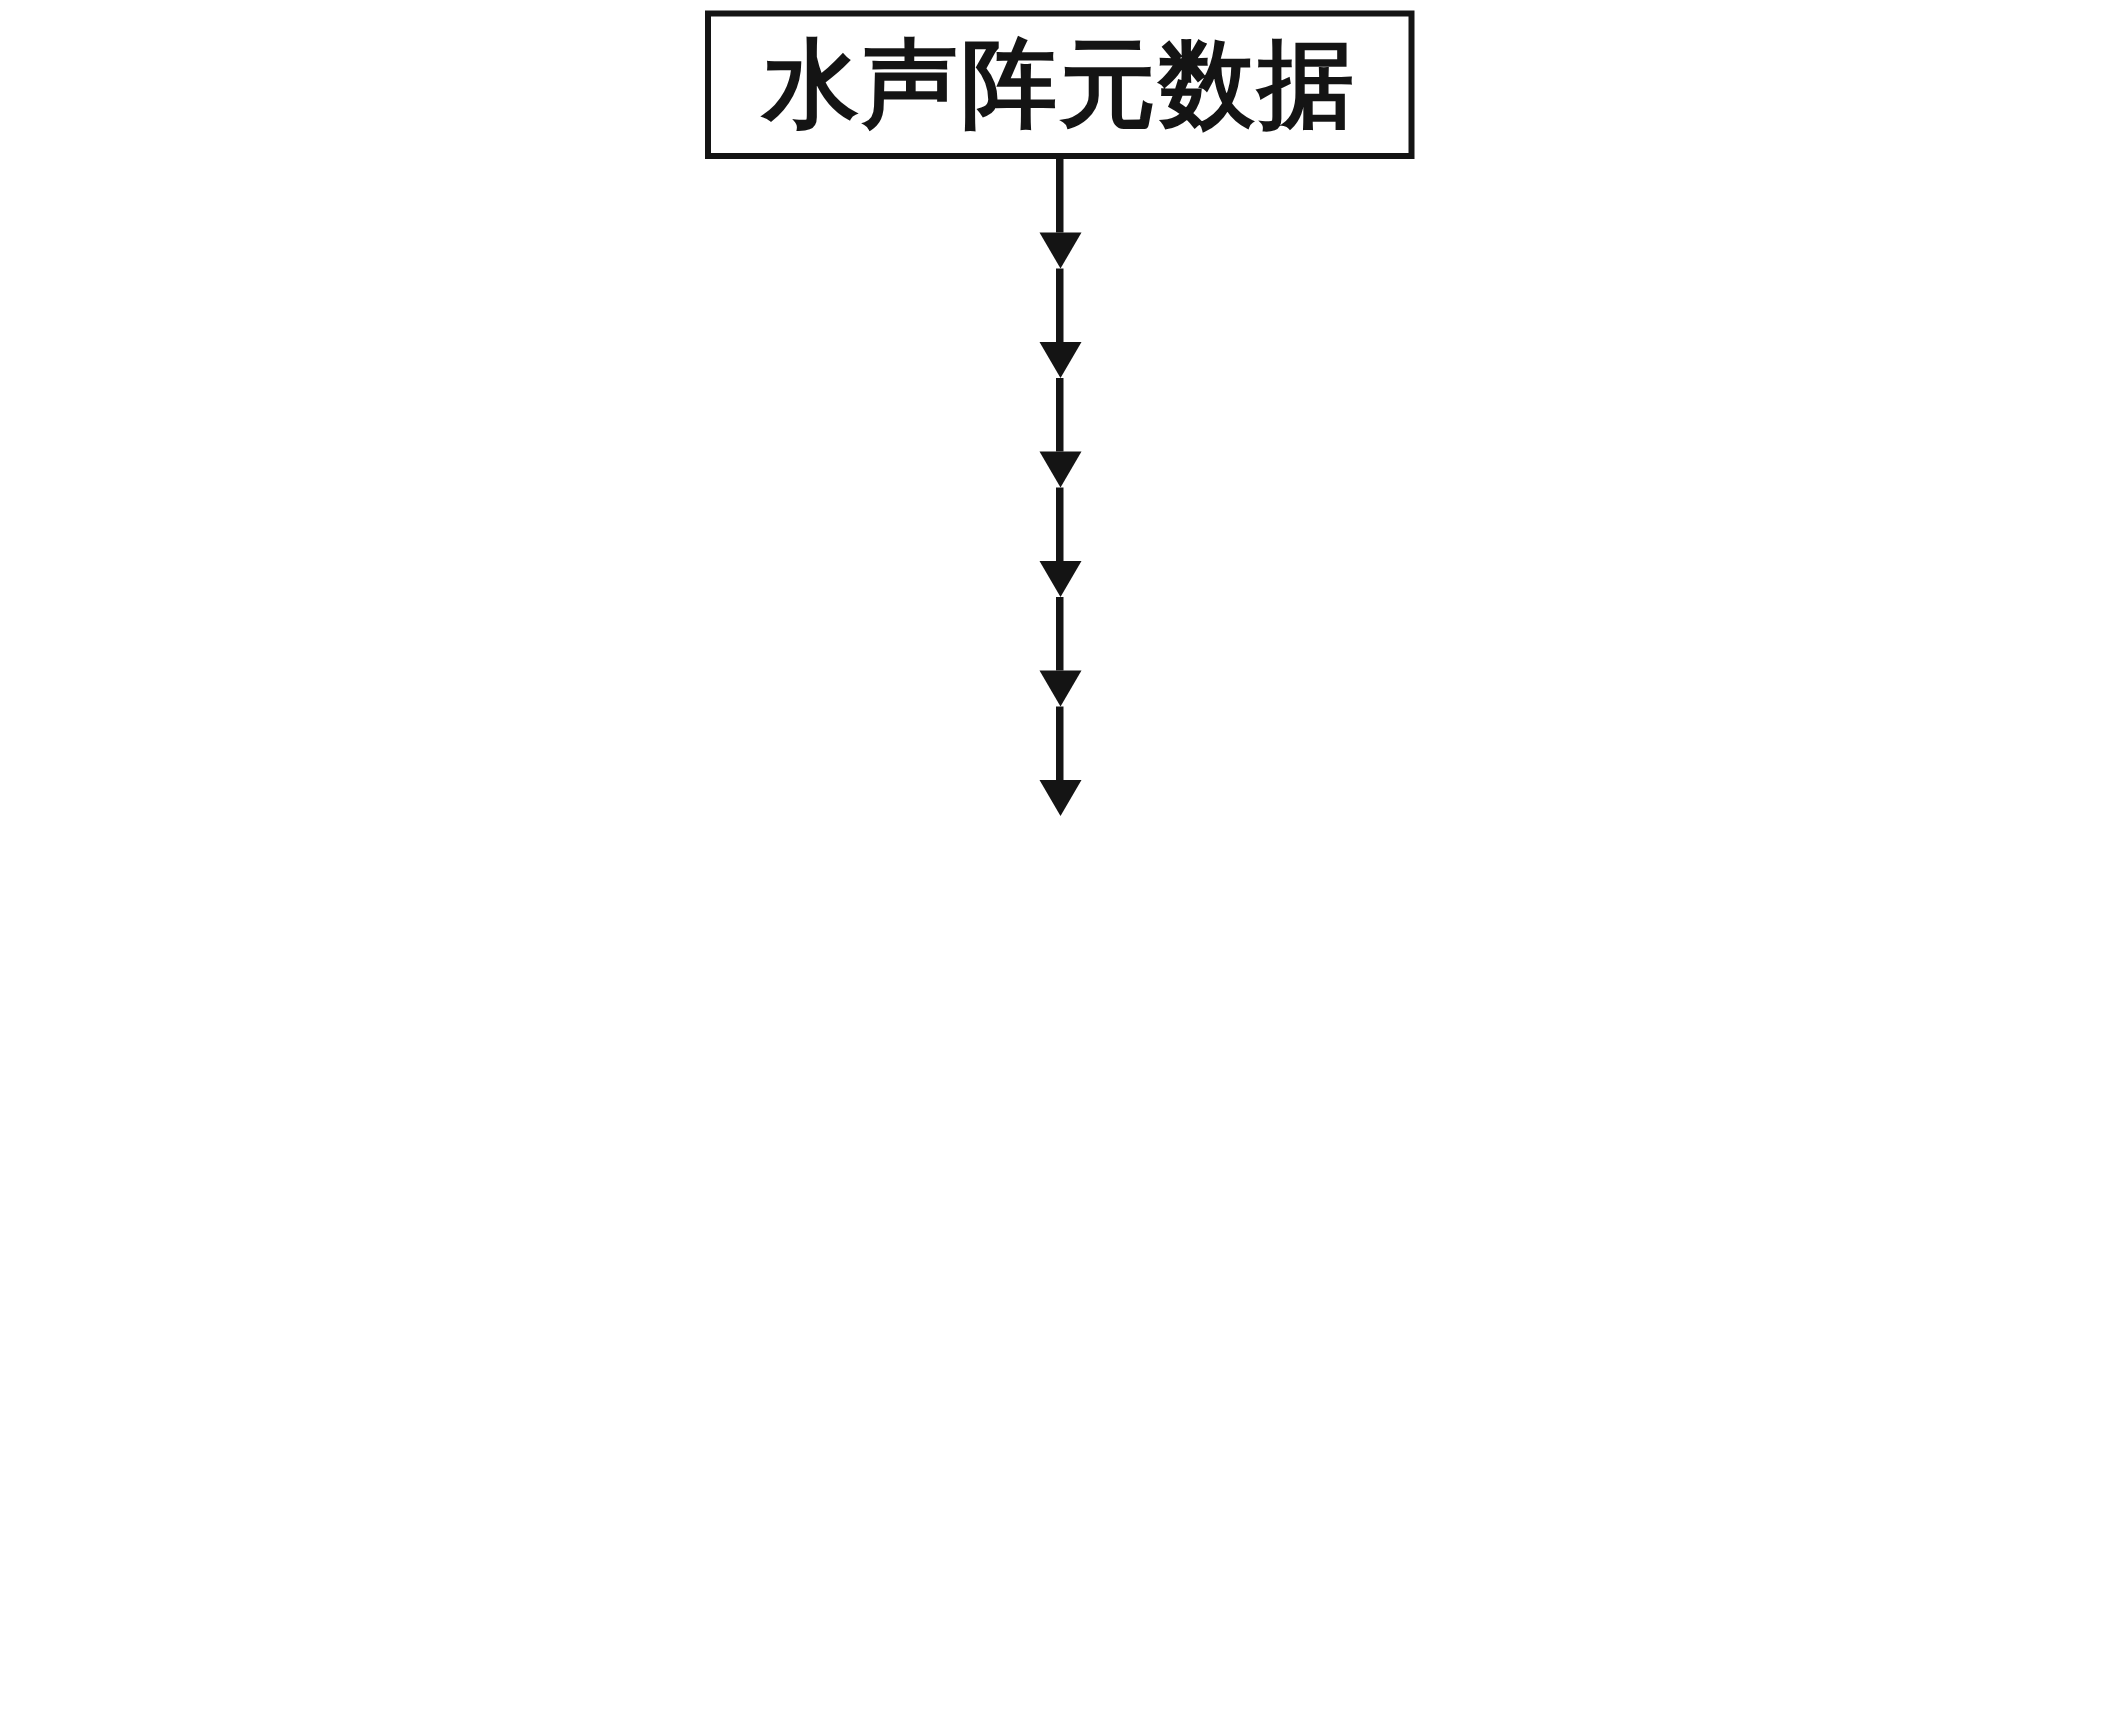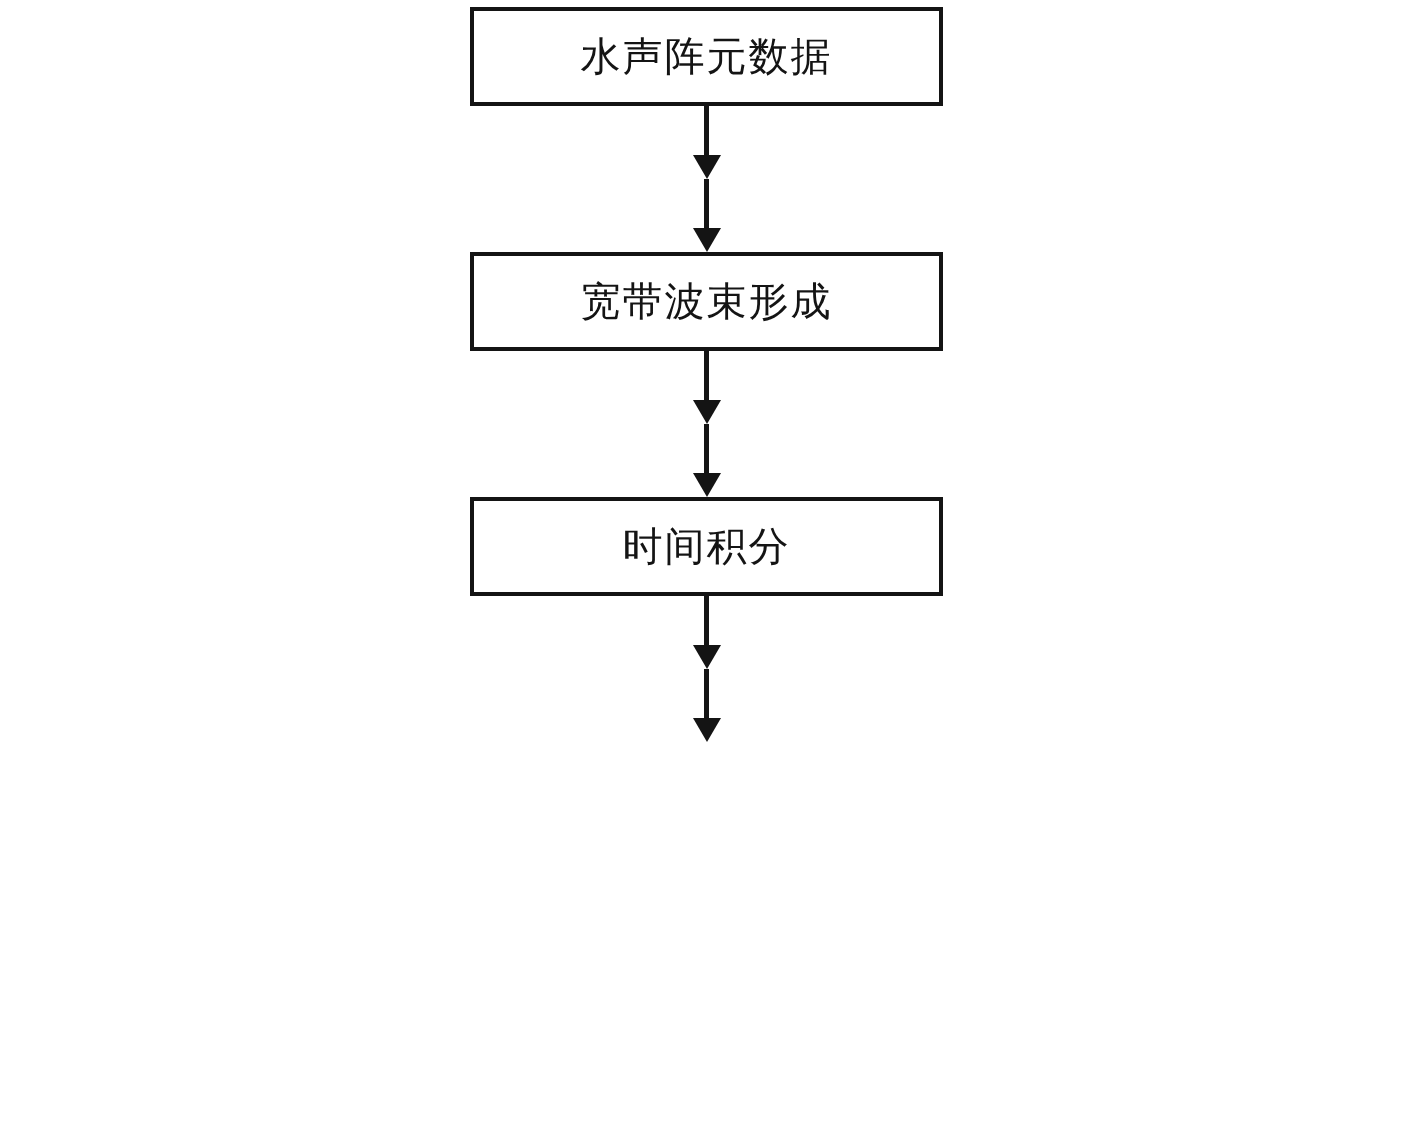--- a/index.html
+++ b/index.html
@@ -31,25 +31,26 @@
     width: 100%;
     height: 99px;
     border: 4px solid var(--line, #141414);
     background: var(--node-bg, #ffffff);
     display: flex;
     align-items: center;
     justify-content: center;
   }
   .node-label {
     font-family: "Liberation Serif", "DejaVu Serif", serif;
-    font-size: 40px;
+    font-size: 64px;
     line-height: 1;
     color: var(--text, #141414);
     letter-spacing: 2px;
     white-space: nowrap;
+    font-weight: bold;
   }
   .arrow {
     height: 73px;
     display: flex;
     flex-direction: column;
     align-items: center;
   }
   .arrow .shaft {
     width: 5px;
     flex: 1 1 auto;
@@ -77,38 +78,32 @@
       <div class="shaft"></div>
       <div class="head"></div>
     </div>
 
 
     <div class="arrow">
       <div class="shaft"></div>
       <div class="head"></div>
     </div>
 
-    <div class="node">
-      <span class="node-label">宽带波束形成</span>
-    </div>
 
     <div class="arrow">
       <div class="shaft"></div>
       <div class="head"></div>
     </div>
 
 
     <div class="arrow">
       <div class="shaft"></div>
       <div class="head"></div>
     </div>
 
-    <div class="node">
-      <span class="node-label">时间积分</span>
-    </div>
 
     <div class="arrow">
       <div class="shaft"></div>
       <div class="head"></div>
     </div>
 
 
     <div class="arrow">
       <div class="shaft"></div>
       <div class="head"></div>

